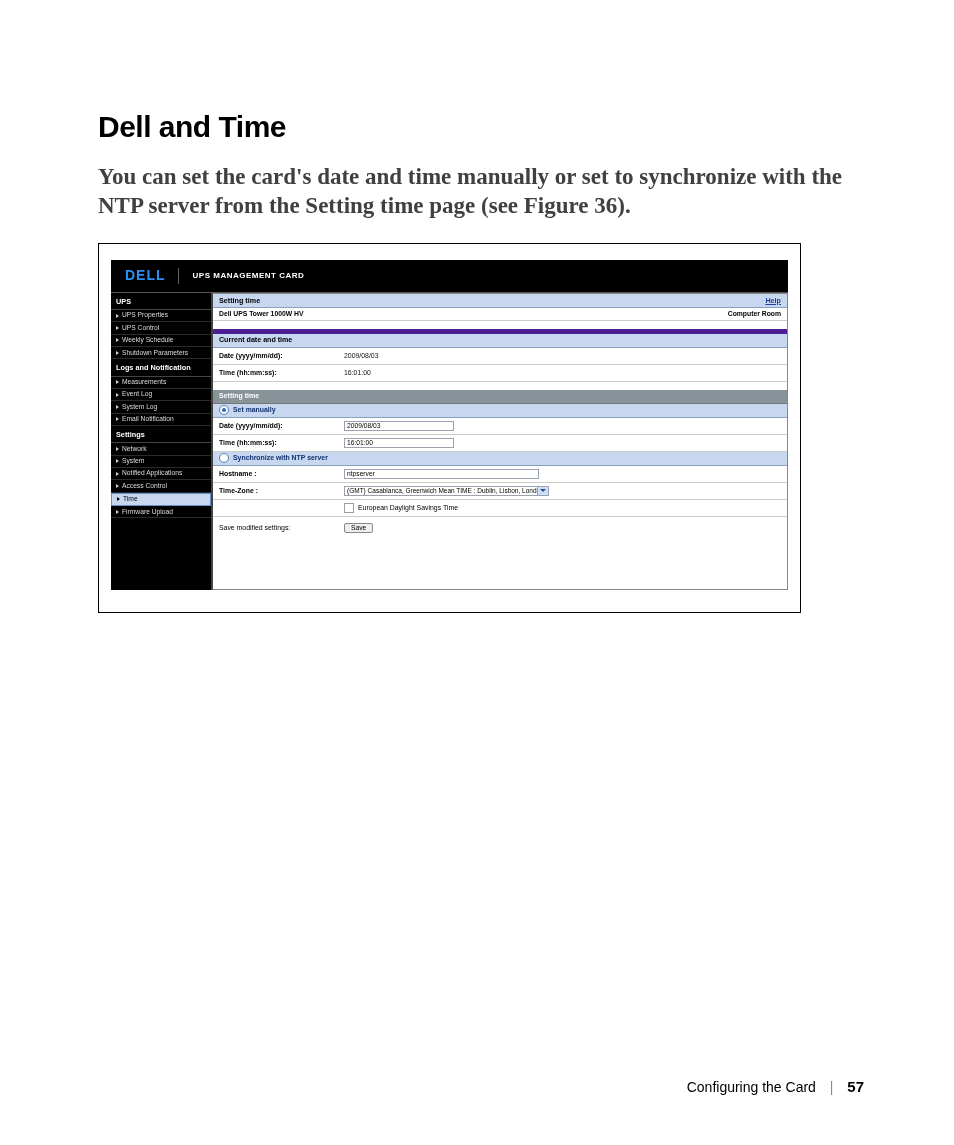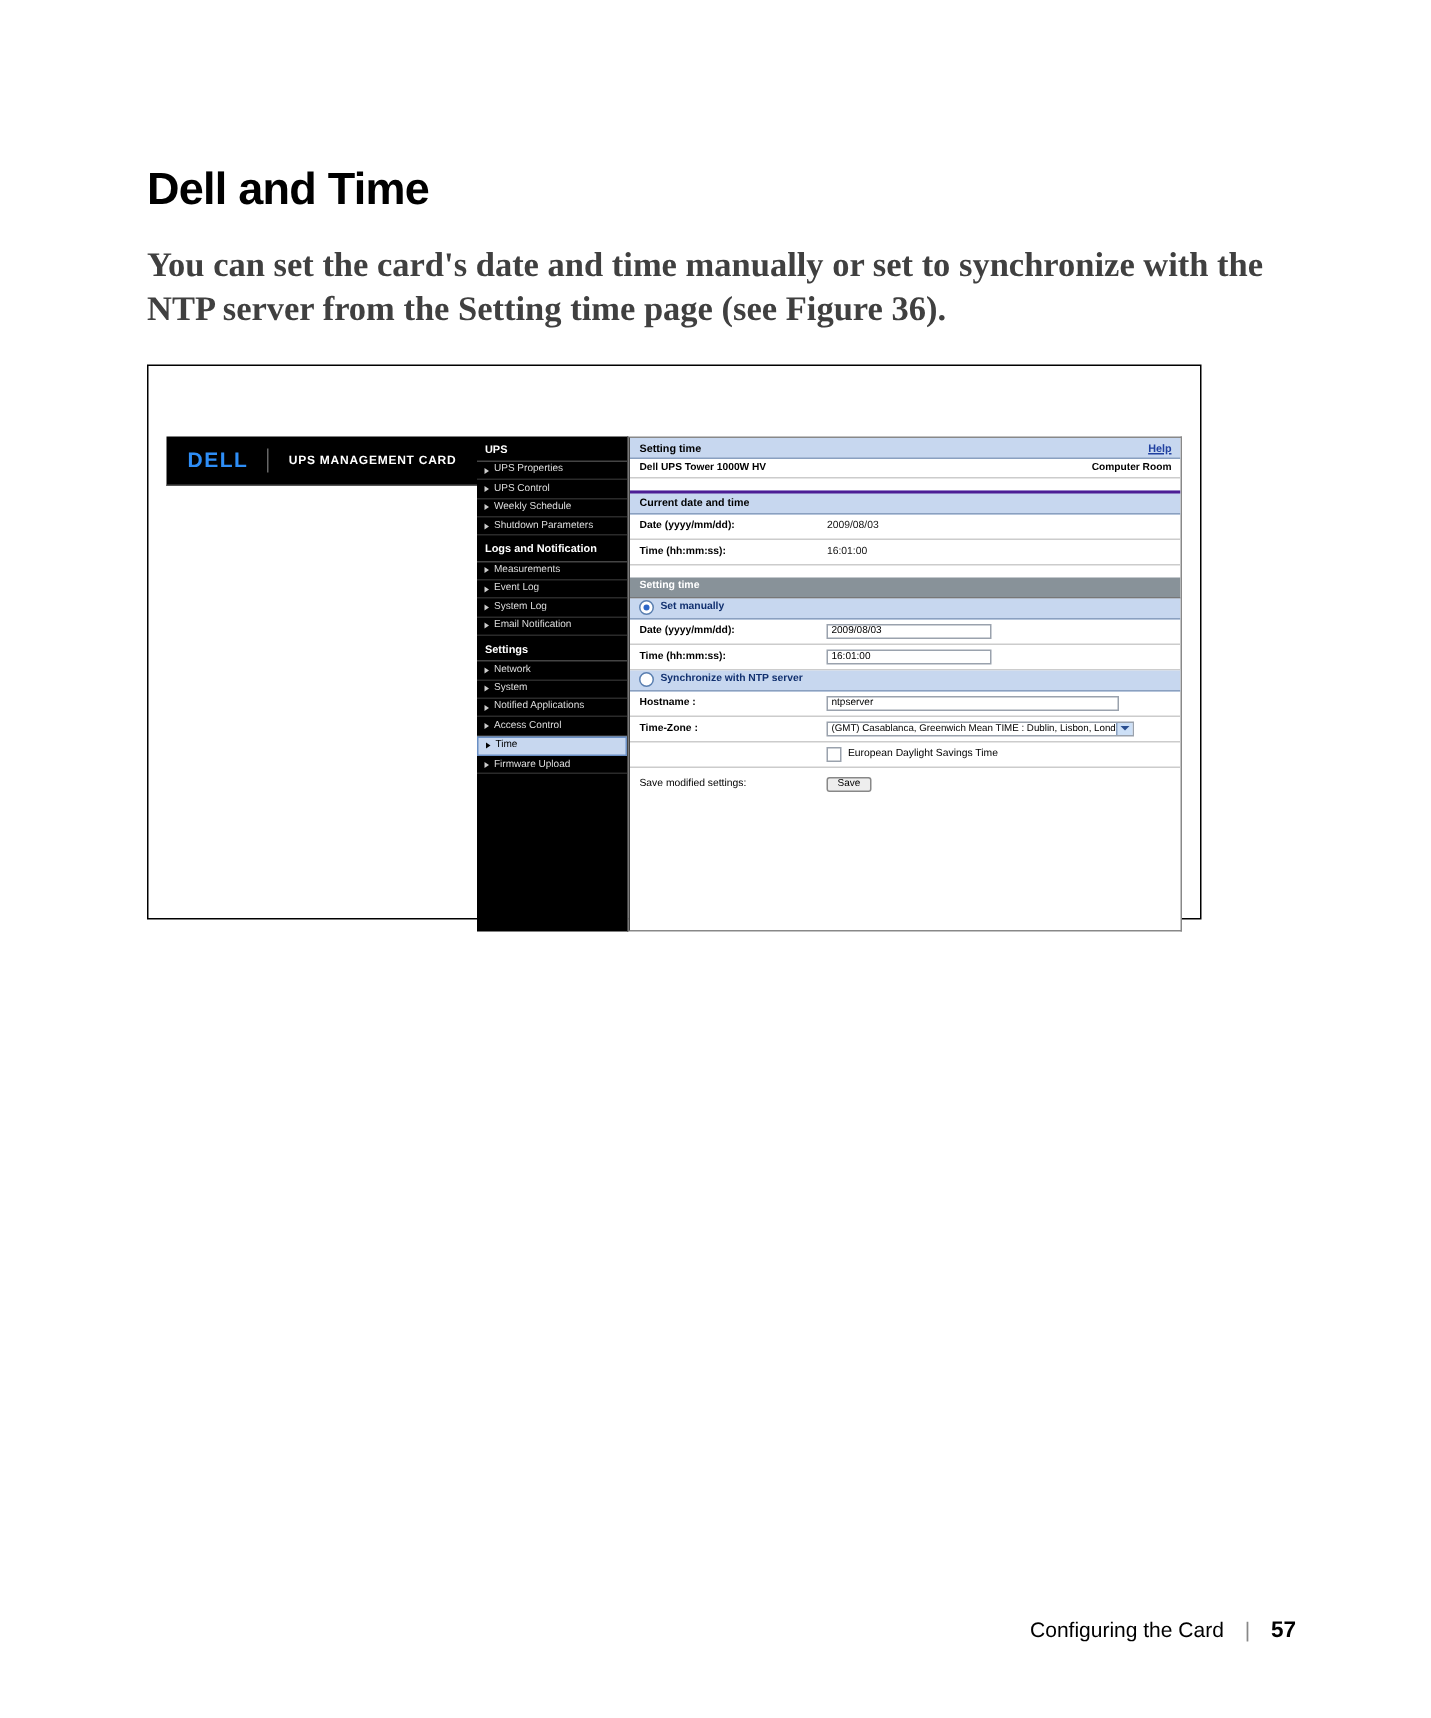--- a/index.html
+++ b/index.html
@@ -56,27 +56,26 @@
   
   .shot {
     border: 1px solid #000;
     width: 703px;
     height: 370px;
     box-sizing: border-box;
     padding: 16px 12px 22px 12px;
   }
   .app {
     display: flex;
-    flex-direction: row;
+    flex-direction: column;
     width: 100%;
     height: 100%;
     font-family: Verdana, Arial, sans-serif;
     font-size: 7.2px;
     line-height: 1.25;
-    margin-top: 31px;
   }
   .app-header {
     background: #000;
     color: #fff;
     height: 32px;
     display: flex;
     align-items: center;
     padding: 0 14px;
     border-bottom: 1px solid #555;
   }
@@ -165,21 +164,21 @@
     display: flex;
     justify-content: space-between;
     padding: 2px 6px;
     font-weight: 700;
     font-size: 6.8px;
     border-bottom: 1px solid #ccc;
   }
   .spacer8 { height: 8px; }
   .section-head {
     background: #c7d7ef;
-    border-top: 2px solid #4c1d95;
+    border-top: 5px solid #4c1d95;
     border-bottom: 1px solid #8aa0c0;
     padding: 2px 6px;
     font-weight: 700;
     font-size: 7.1px;
   }
   .grey-head {
     background: #889299;
     color: #fff;
     padding: 2px 6px;
     font-weight: 700;

